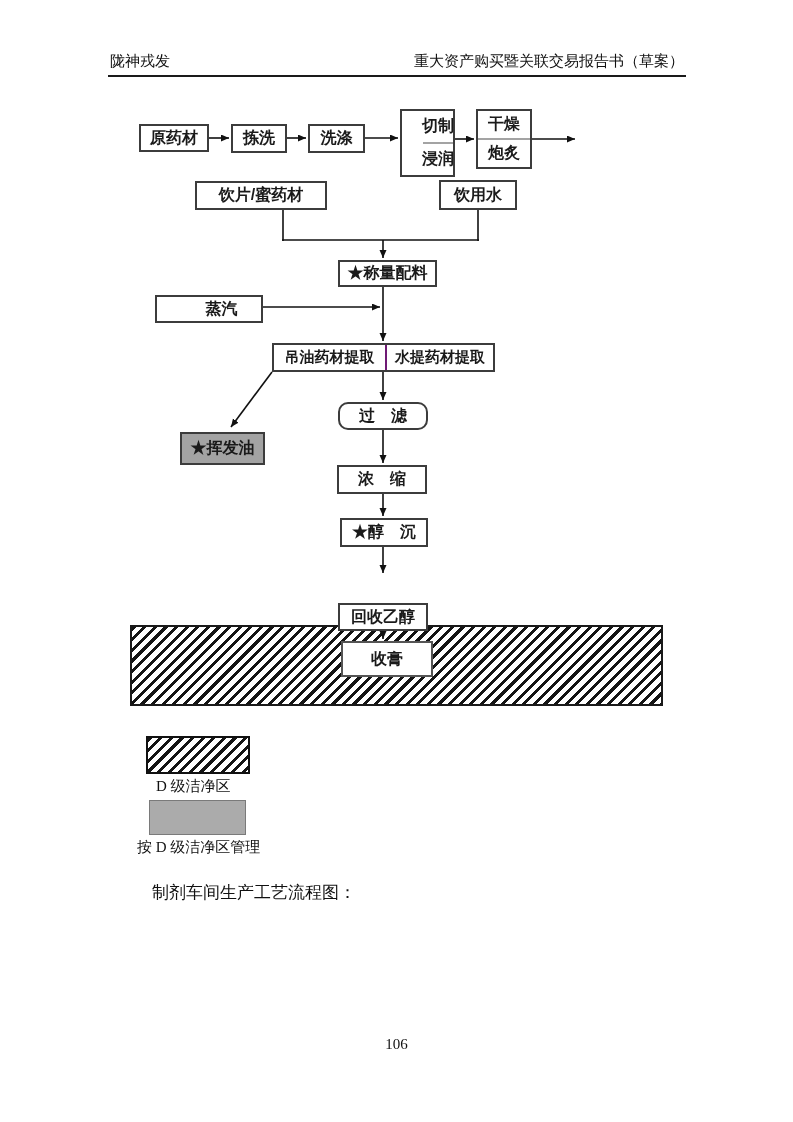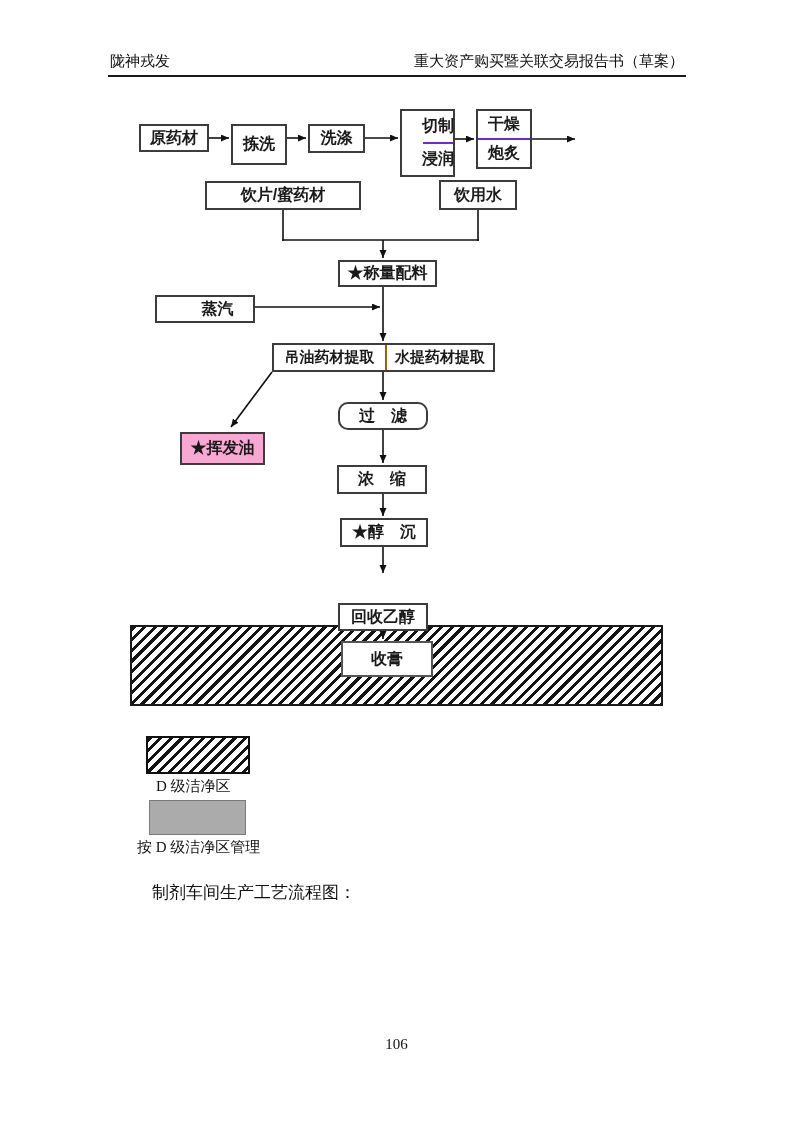--- a/index.html
+++ b/index.html
@@ -20,25 +20,25 @@
   svg.wires{position:absolute;left:0;top:0;z-index:2;}
 
   .box{
     position:absolute;box-sizing:border-box;border:2px solid #3c3c3c;background:#fff;
     display:flex;align-items:center;justify-content:center;
     font-family:"Liberation Sans",sans-serif;font-weight:bold;font-size:16px;
     color:#1a1a1a;z-index:3;white-space:nowrap;
   }
   .stack{flex-direction:column;padding:0;}
   .stack .cell{flex:1;width:100%;display:flex;align-items:center;justify-content:center;}
-  .stack .cell + .cell{border-top:2px solid #6d28d9;}
+  .stack .cell + .cell{border-top:2px solid #a3a3a3;}
   .split{padding:0;}
   .split .cell{height:100%;display:flex;align-items:center;justify-content:center;font-size:15px;}
-  .split .cell + .cell{border-left:2px solid #a16207;}
-  .gray-box{background:#f9a8d4;}
+  .split .cell + .cell{border-left:2px solid #701a75;}
+  .gray-box{background:#a3a3a3;}
 
   .legend-swatch-hatch{
     position:absolute;left:146px;top:736px;width:104px;height:38px;box-sizing:border-box;
     border:2.5px solid #111;
     background:repeating-linear-gradient(135deg,#141414 0 3px,#ffffff 3px 7.5px);
   }
   .legend-swatch-gray{
     position:absolute;left:149px;top:800px;width:97px;height:35px;box-sizing:border-box;
     border:1.5px solid #7a7a7a;background:#ababab;
   }
@@ -78,38 +78,38 @@
       <line x1="383" y1="372" x2="383" y2="400" marker-end="url(#ah)"></line>
       <line x1="272" y1="372" x2="231" y2="427" marker-end="url(#ah)"></line>
       <line x1="383" y1="430" x2="383" y2="463" marker-end="url(#ah)"></line>
       <line x1="383" y1="493" x2="383" y2="516" marker-end="url(#ah)"></line>
       <line x1="383" y1="547" x2="383" y2="573" marker-end="url(#ah)"></line>
       <line x1="383" y1="604" x2="383" y2="639" marker-end="url(#ah)"></line>
     </g>
   </svg>
 
   <div class="box" style="left:139px;top:124px;width:70px;height:28px;">原药材</div>
-  <div class="box" style="left:231px;top:124px;width:56px;height:41px;text-align:center;">拣洗</div>
+  <div class="box" style="left:231px;top:124px;width:56px;height:29px;text-align:center;">拣洗</div>
   <div class="box" style="left:308px;top:124px;width:57px;height:29px;">洗涤</div>
 
   <div class="box stack" style="left:400px;top:109px;width:55px;height:68px;padding-left:21px;">
     <div class="cell">切制</div>
     <div class="cell">浸润</div>
   </div>
   <div class="box stack" style="left:476px;top:109px;width:56px;height:60px;">
     <div class="cell">干燥</div>
     <div class="cell">炮炙</div>
   </div>
 
-  <div class="box" style="left:205px;top:181px;width:156px;height:29px;">饮片/蜜药材</div>
+  <div class="box" style="left:195px;top:181px;width:132px;height:29px;">饮片/蜜药材</div>
   <div class="box" style="left:439px;top:180px;width:78px;height:30px;">饮用水</div>
 
   <div class="box" style="left:338px;top:260px;width:99px;height:27px;">★称量配料</div>
 
-  <div class="box" style="left:155px;top:295px;width:100px;height:28px;padding-left:25px;">蒸汽</div>
+  <div class="box" style="left:155px;top:295px;width:108px;height:28px;padding-left:25px;">蒸汽</div>
 
   <div class="box split" style="left:272px;top:343px;width:223px;height:29px;">
     <div class="cell" style="width:111px;">吊油药材提取</div>
     <div class="cell" style="flex:1;">水提药材提取</div>
   </div>
 
   <div class="box gray-box" style="left:180px;top:432px;width:85px;height:33px;">★挥发油</div>
 
   <div class="box" style="left:338px;top:402px;width:90px;height:28px;border-radius:10px;">过　滤</div>
   <div class="box" style="left:337px;top:465px;width:90px;height:29px;font-family:Liberation Mono, monospace;">浓　缩</div>

